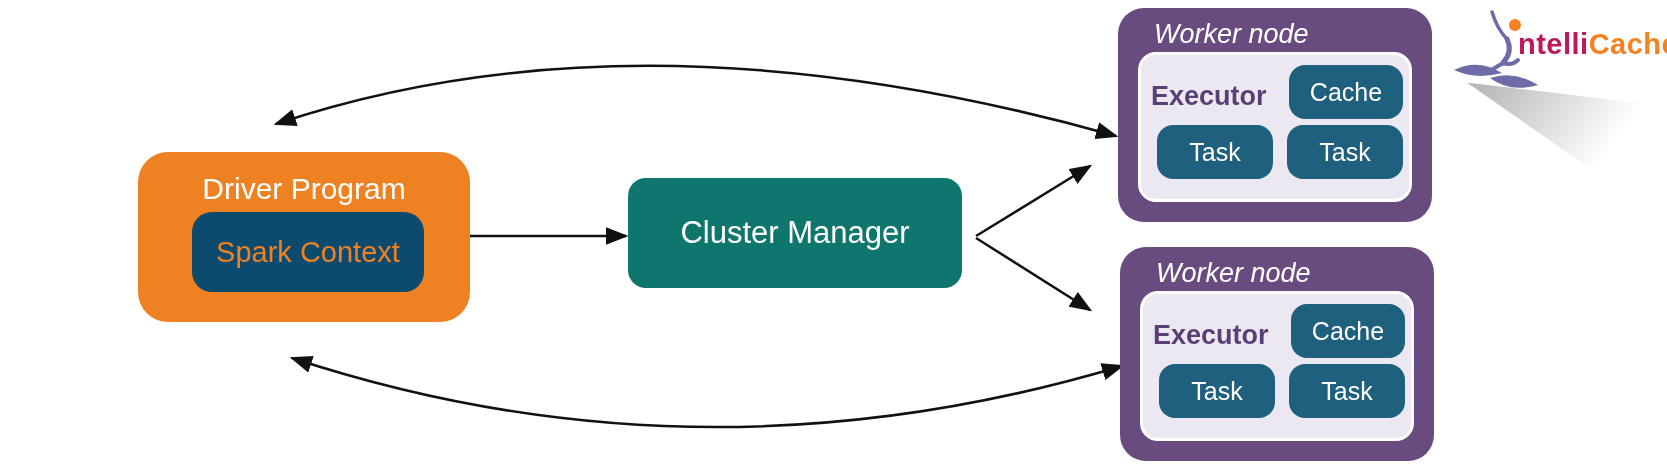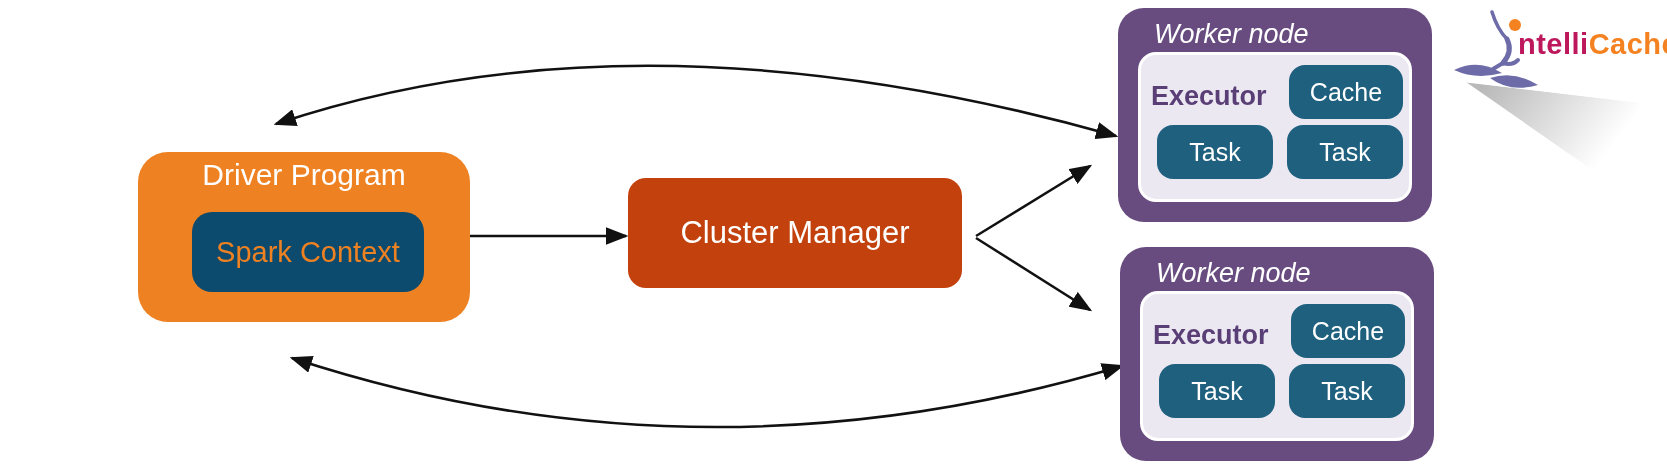--- a/index.html
+++ b/index.html
@@ -7,30 +7,30 @@
     position:relative;width:1667px;height:473px;overflow:hidden;background:#ffffff;
     font-family:"Liberation Sans","DejaVu Sans",sans-serif;
   }
   .arrows{position:absolute;left:0;top:0;width:1667px;height:473px;}
   .arrow{fill:none;stroke:#111111;stroke-width:2.5px;}
 
   .box{position:absolute;box-sizing:border-box;}
 
   
   .driver{left:138px;top:152px;width:332px;height:170px;background:#EE8122;border-radius:30px;}
-  .driver-title{color:#ffffff;font-size:30px;text-align:center;padding-top:6px;}
+  .driver-title{color:#ffffff;font-size:30px;text-align:center;padding-top:20px;}
   .spark-context{
     position:absolute;left:54px;top:60px;width:232px;height:80px;background:#0c4a6e;
     border-radius:20px;display:flex;align-items:center;justify-content:center;text-align:center;
   }
   .spark-context span{color:#EE8122;font-size:29px;}
 
   
   .cluster{
-    left:628px;top:178px;width:334px;height:110px;background:#c2410c;border-radius:18px;
+    left:628px;top:178px;width:334px;height:110px;background:#0f766e;border-radius:18px;
     display:flex;align-items:center;justify-content:center;
   }
   .cluster span{color:#ffffff;font-size:31px;}
 
   
   .worker{width:314px;height:214px;background:#684C80;border-radius:26px;}
   .worker-top{left:1118px;top:8px;}
   .worker-bottom{left:1120px;top:247px;}
   .worker-title{color:#ffffff;font-size:27px;margin:11px 0 0 36px;font-style:italic;}
   .executor-panel{

